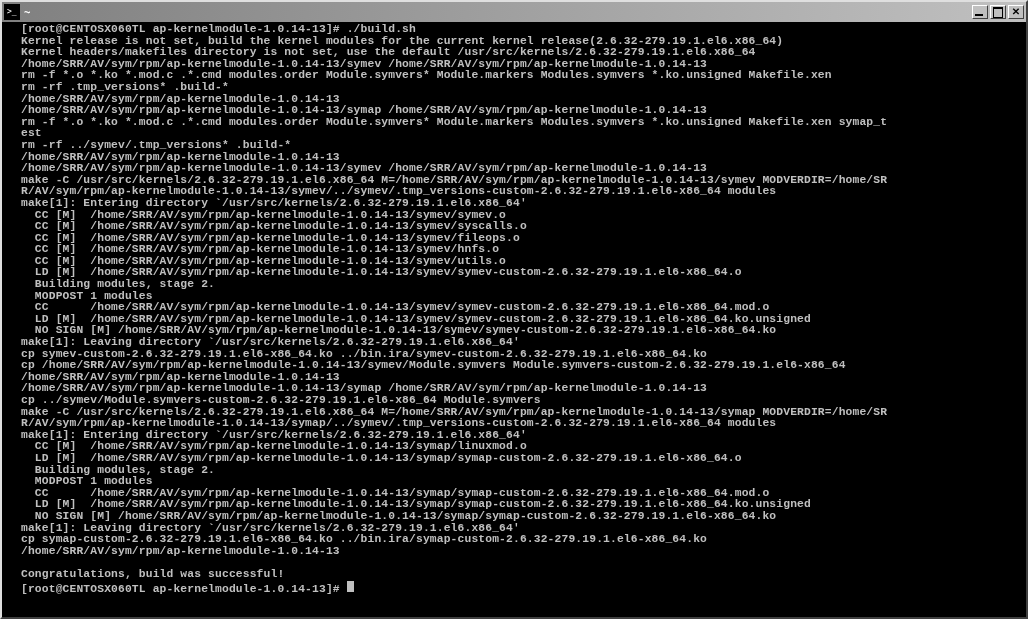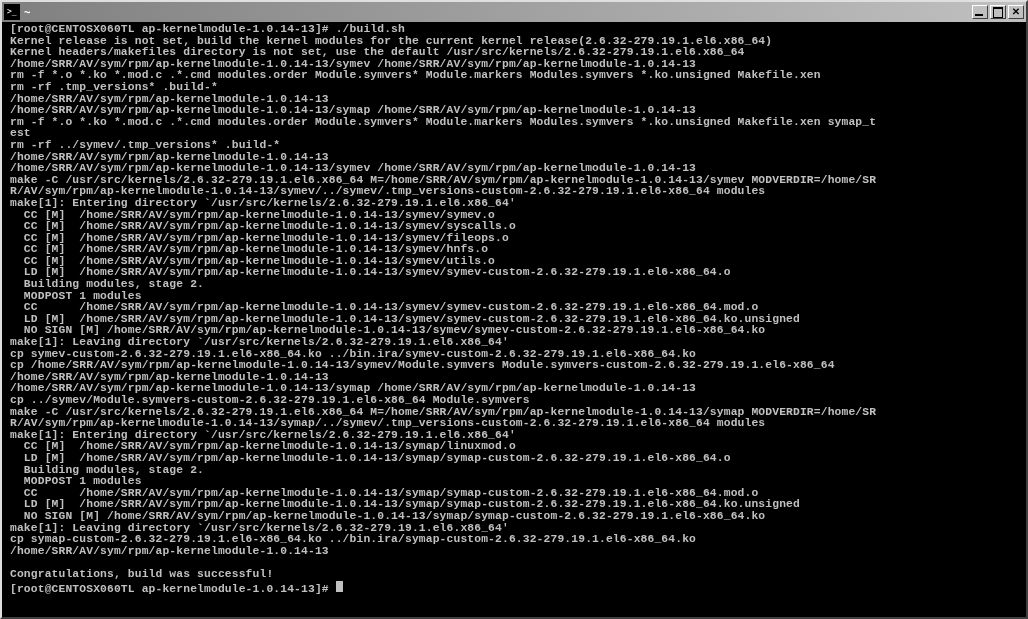--- a/index.html
+++ b/index.html
@@ -59,21 +59,21 @@
   justify-content: center;
   cursor: pointer;
   font-weight: bold;
 }
 .terminal {
   flex: 1;
   background: #000;
   color: #c0c0c0;
   font-size: 11.3px;
   line-height: 11.6px;
-  padding: 2px 8px;
+  padding: 2px 19px;
   overflow-y: auto;
   white-space: pre;
   letter-spacing: 0.15px;
   font-family: 'Courier New', monospace;
   font-weight: bold;
 }
 .terminal::-webkit-scrollbar {
   width: 16px;
 }
 .terminal::-webkit-scrollbar-track {

